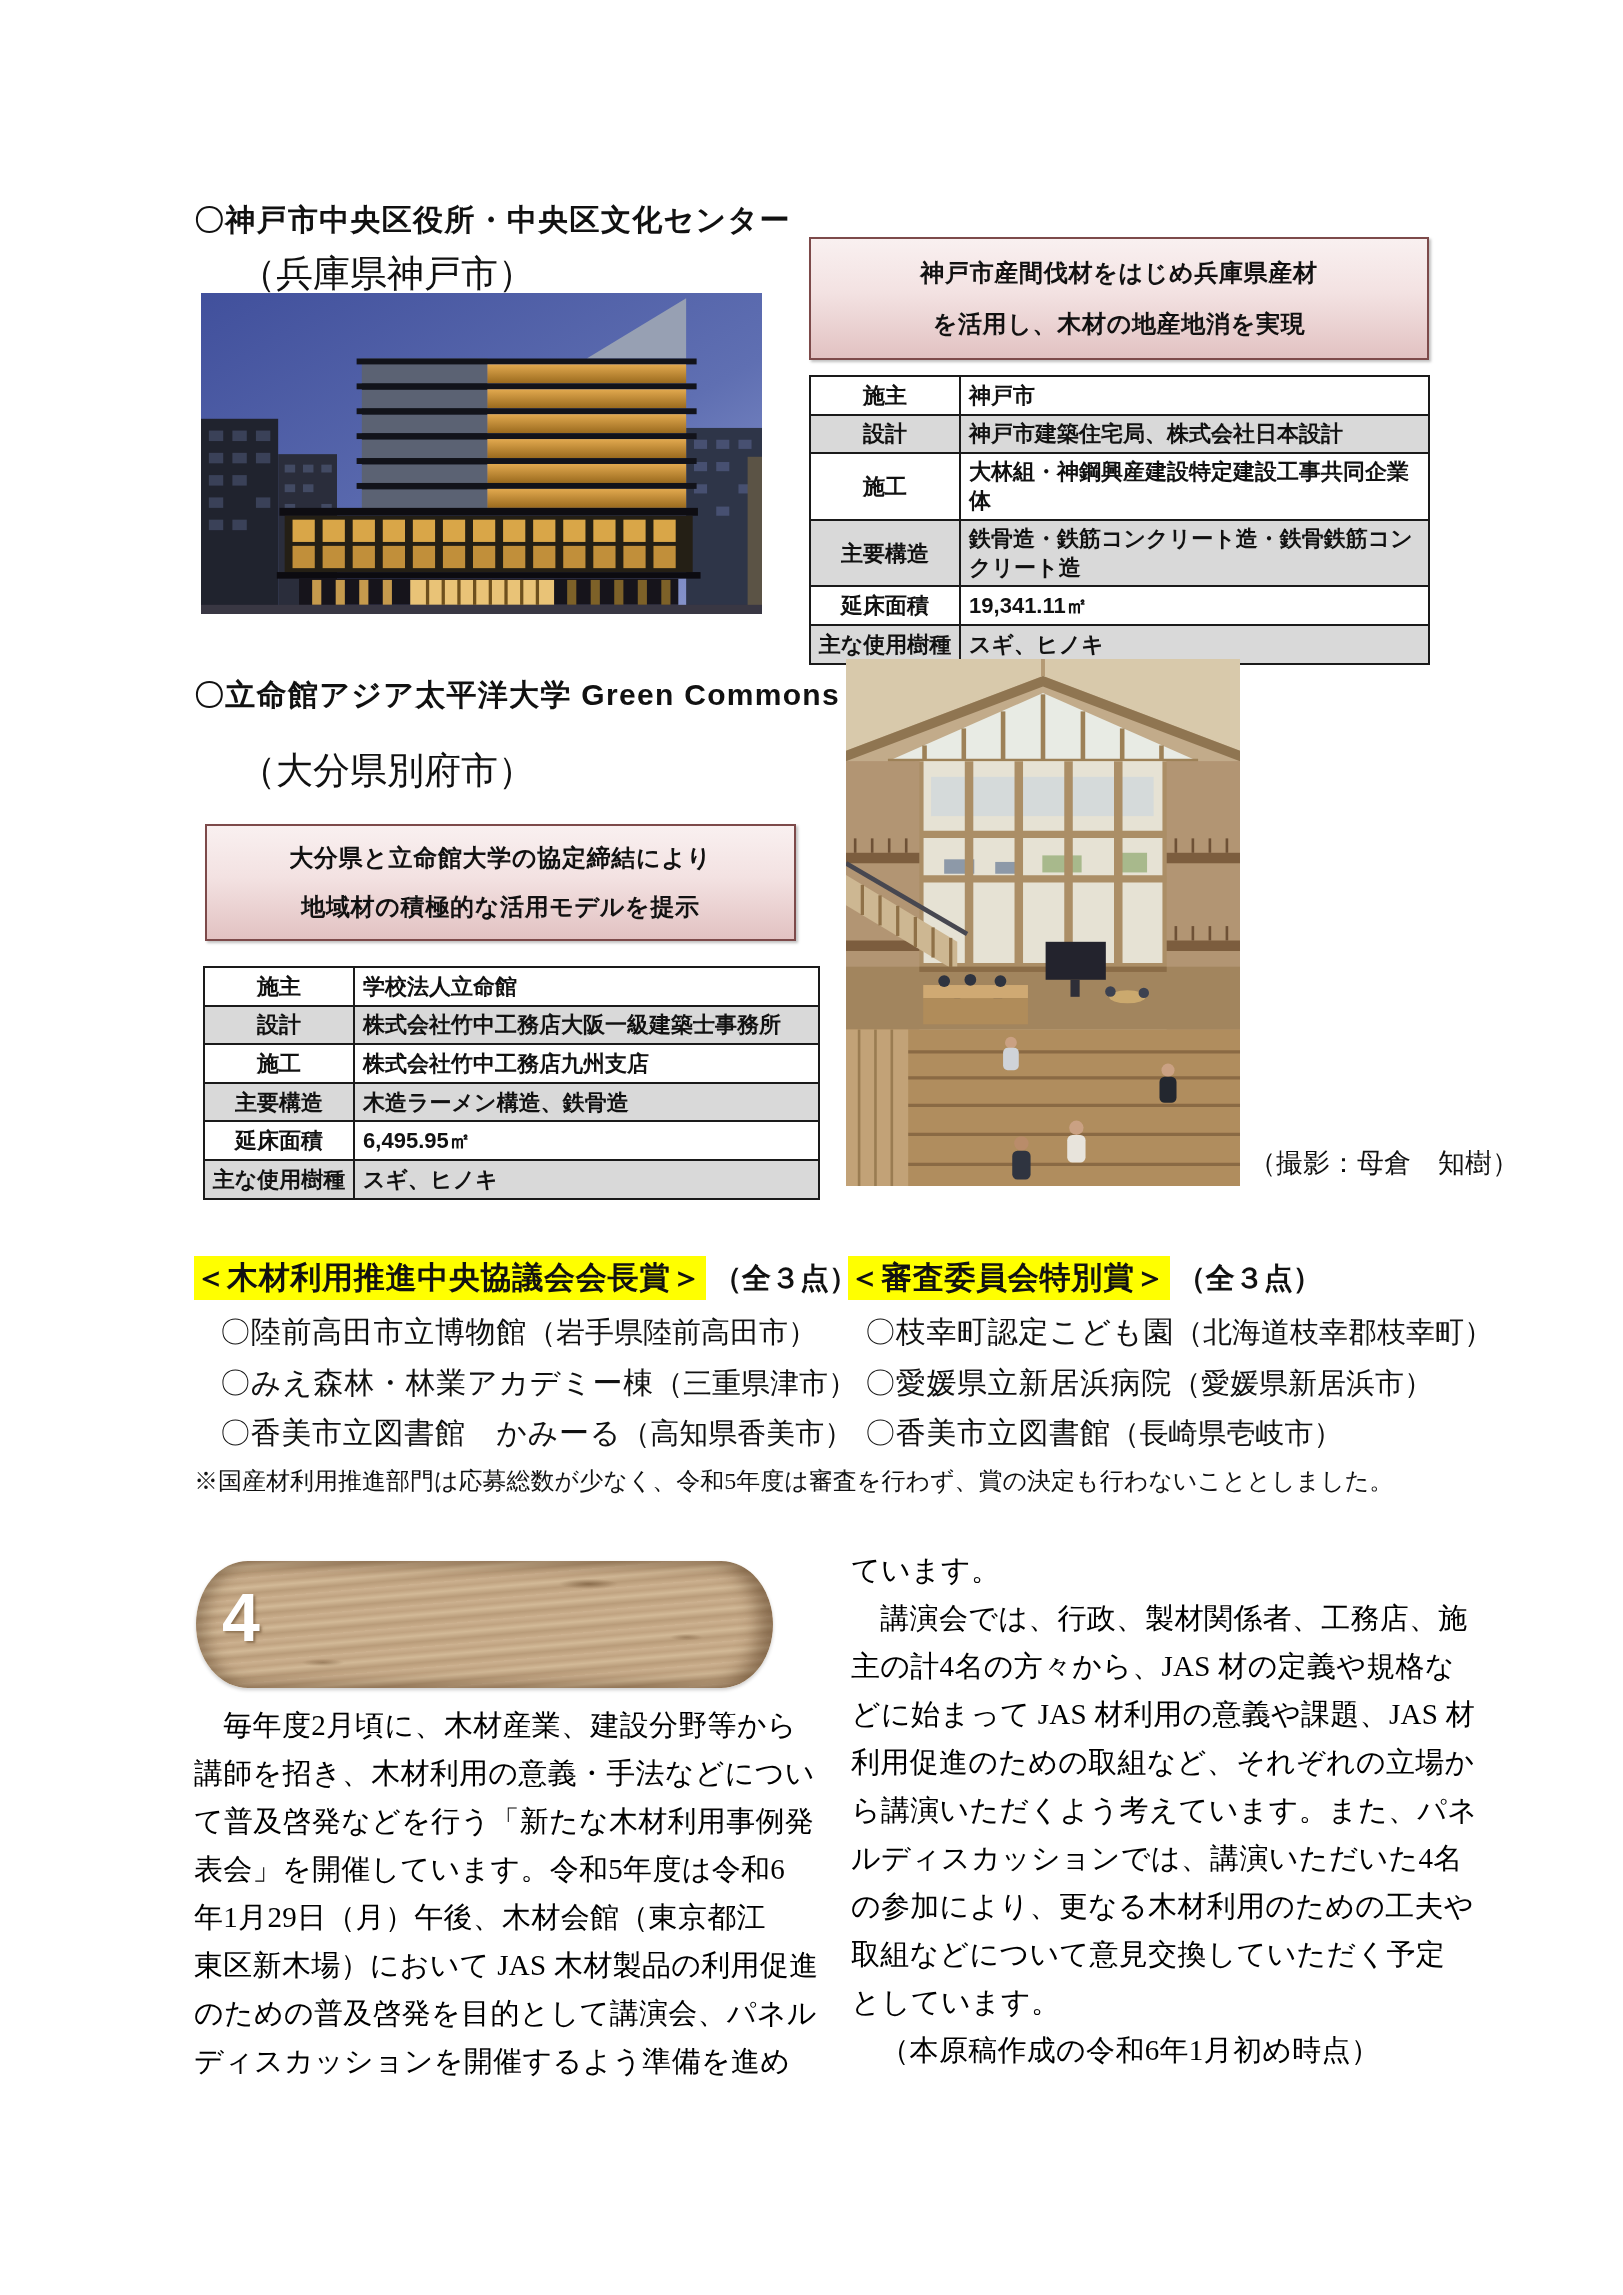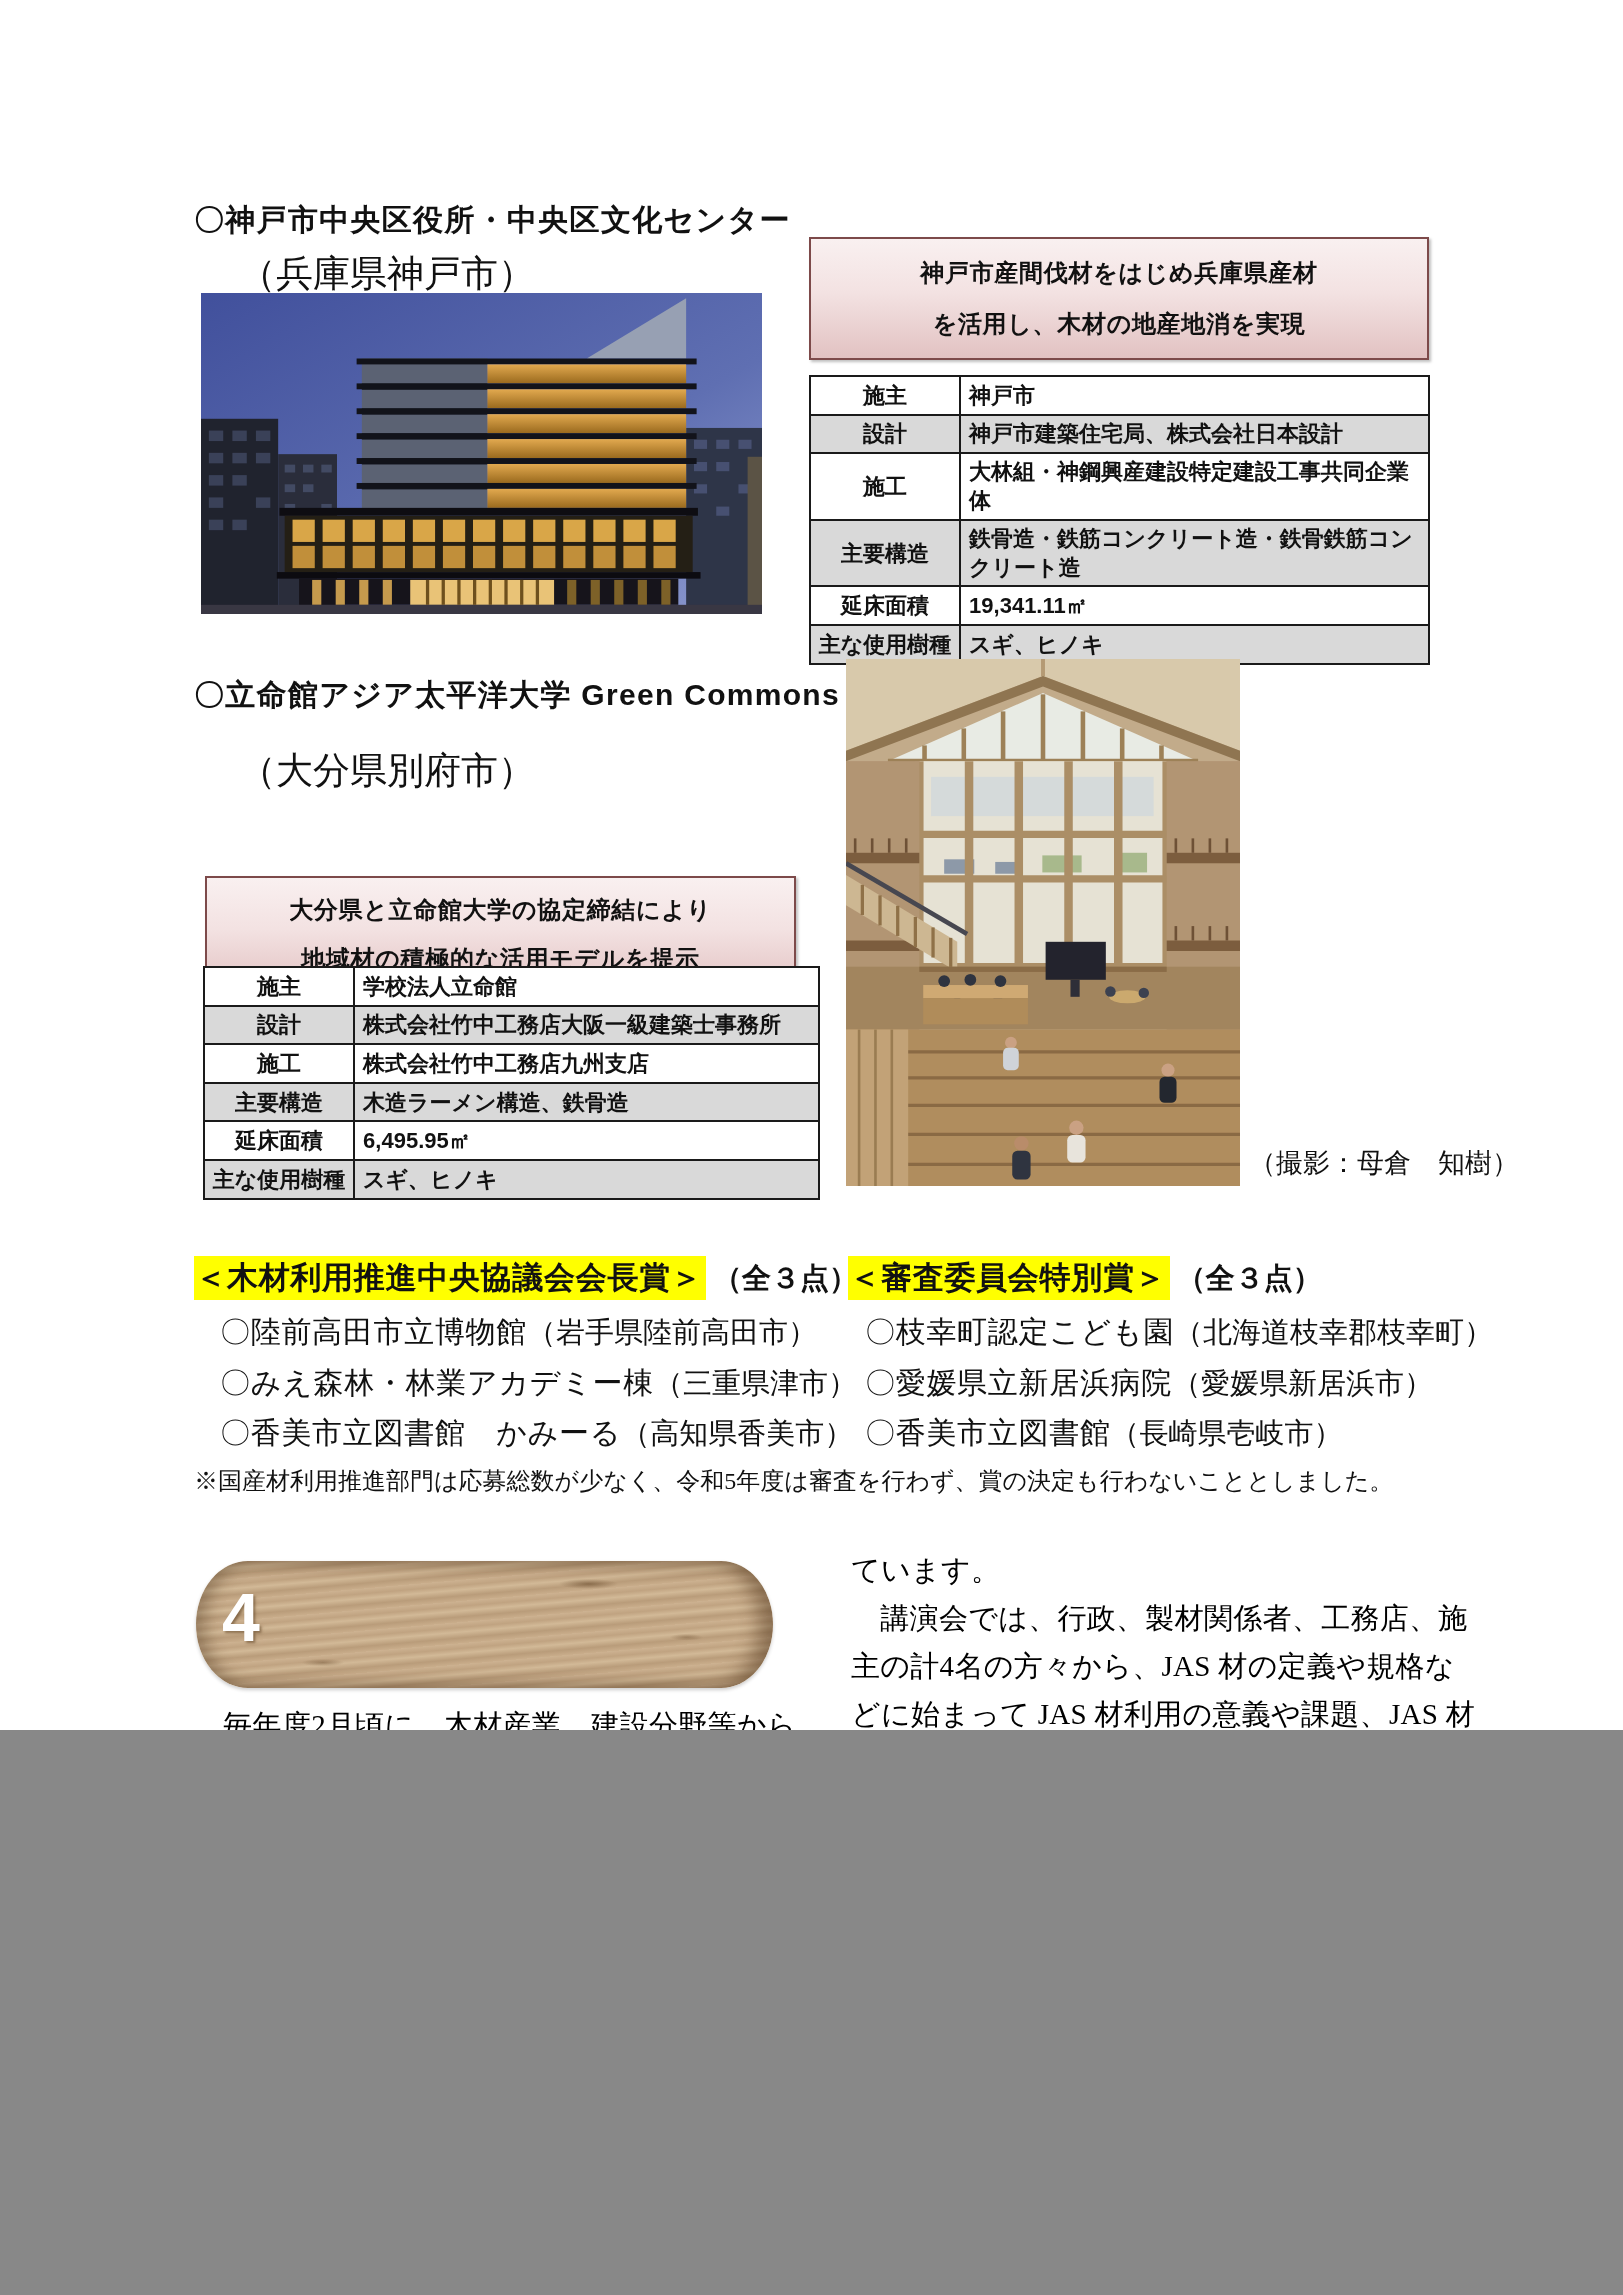--- a/index.html
+++ b/index.html
@@ -1,17 +1,17 @@
 <!DOCTYPE html>
 <html style="font-size:10.5px"><head>
 <meta charset="utf-8">
 <style>
   html,body{margin:0;padding:0;background:#888;}
   .page{
-    position:relative; width:1623px; height:1730px; background:#ffffff;
+    position:relative; width:1623px; height:2295px; background:#ffffff;
     font-family:"Liberation Sans","DejaVu Sans",sans-serif; color:#111; overflow:hidden;
   }
   .sec-title{position:absolute; font-weight:bold; font-size:30px; letter-spacing:1.3px; white-space:nowrap;}
   .sec-loc{position:absolute; font-size:37px; font-family:"Liberation Serif","DejaVu Serif",serif; white-space:nowrap;}
   .photo{position:absolute; overflow:hidden;}
   .photo svg{display:block;}
   .banner{
     position:absolute; border:2.6px solid #7d4a4a;
     background:linear-gradient(180deg,#f9f0f0 0%,#f3e2e2 45%,#e2c2c2 100%);
     box-shadow:2px 2px 2.6px rgba(0,0,0,0.25);
@@ -352,21 +352,21 @@
         <circle cx="268" cy="740" r="11" fill="#b98c6a"></circle>
           <rect x="254" y="751" width="28" height="44" rx="8" fill="#2f3440"></rect>
         <circle cx="492" cy="628" r="10" fill="#caa183"></circle>
           <rect x="479" y="638" width="26" height="40" rx="8" fill="#23272f"></rect>
         <circle cx="252" cy="586" r="9" fill="#caa183"></circle>
           <rect x="240" y="594" width="24" height="34" rx="7" fill="#cfd3d8"></rect>
       </g>
     </svg>
   </div>
 
-  <div class="banner" style="left:205px; top:876px; width:587px; height:113px;">
+  <div class="banner" style="left:205px; top:824px; width:587px; height:113px;">
     <div class="bl">大分県と立命館大学の協定締結により</div>
     <div class="bl">地域材の積極的な活用モデルを提示</div>
   </div>
 
   <table class="spec" style="left:203px; top:966px; width:617px;">
     <tbody>
       <tr>
         <td class="lbl">施主</td>
         <td>学校法人立命館</td>
       </tr>

